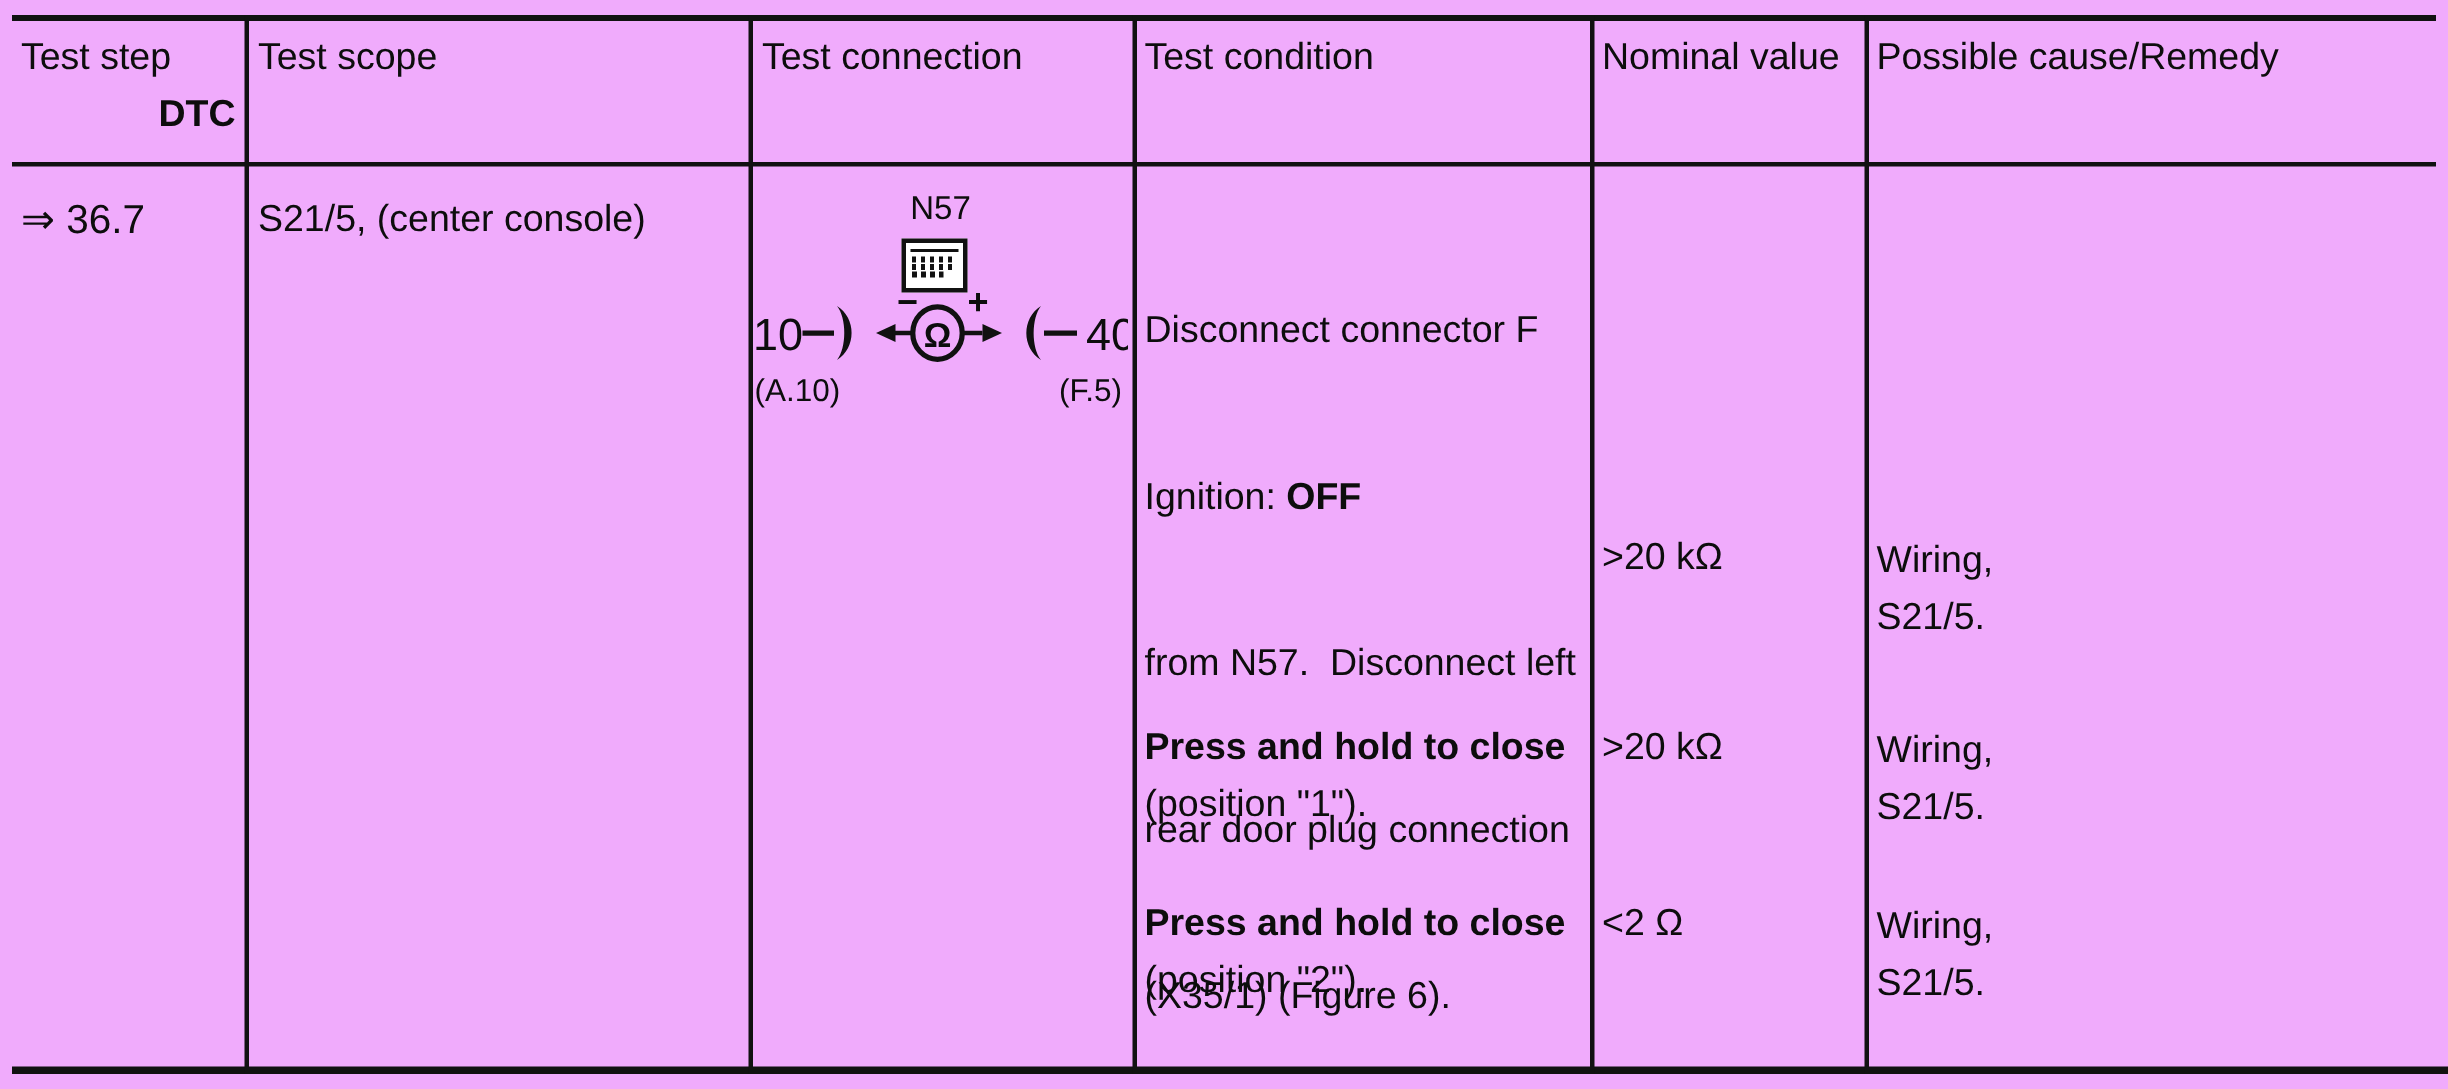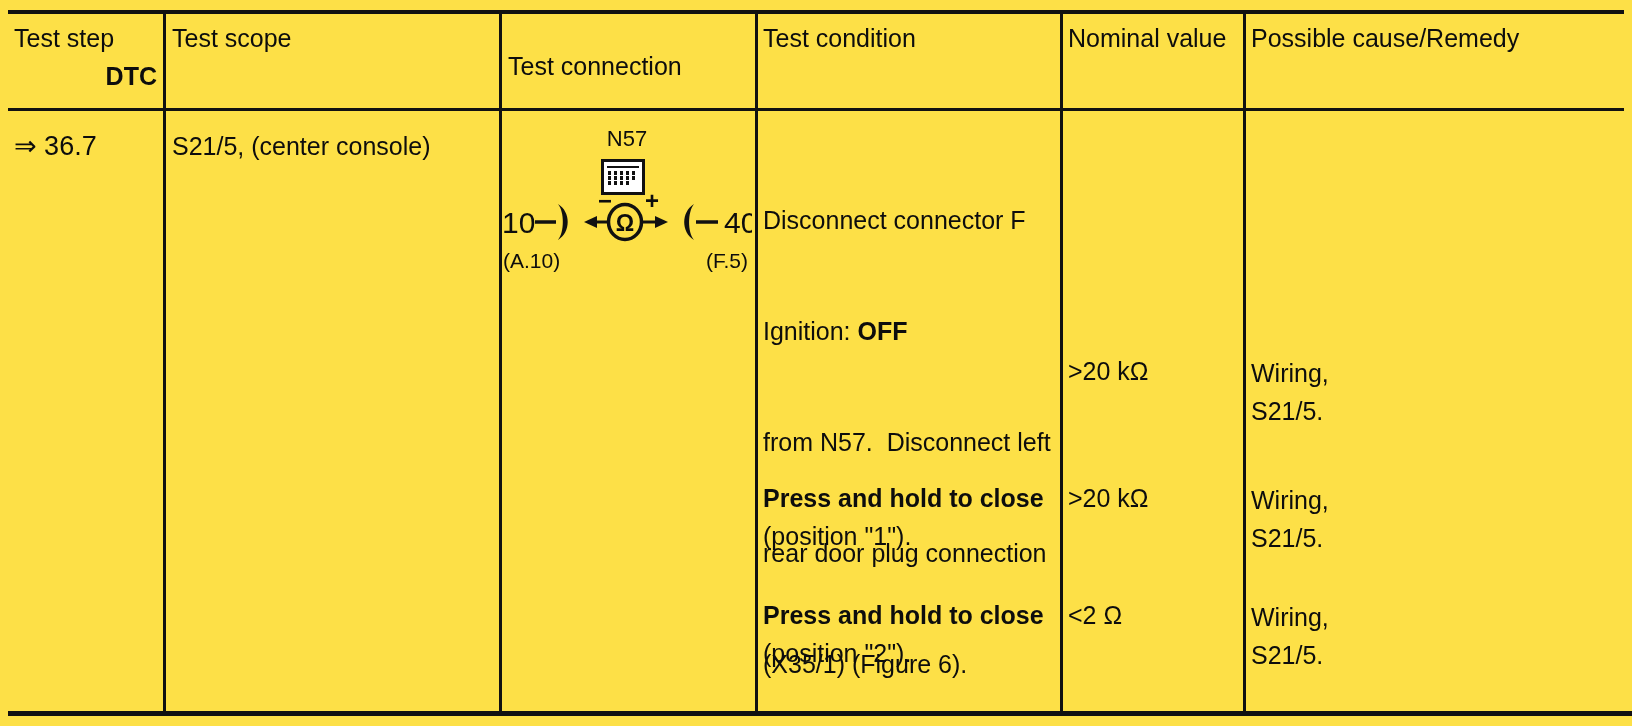--- a/index.html
+++ b/index.html
@@ -1,19 +1,19 @@
 <!DOCTYPE html>
 <html><head>
 <meta charset="utf-8">
 <style>
   html,body{margin:0;padding:0;background:#e8e8e8;}
   .page{
     position:relative;
     width:1632px;height:726px;
-    background:#fde047;
+    background:#f0abfc;
     font-family:"Liberation Sans", sans-serif;
     color:#0d0d0d;
     overflow:hidden;
   }
   .hline,.vline{position:absolute;background:#111;}
   .t{position:absolute;font-size:25px;line-height:30px;white-space:pre;}
   .bold{font-weight:bold;}
   .hdr{position:absolute;font-size:25px;line-height:29px;white-space:pre;}
   .cond-intro{position:absolute;left:763px;top:128px;font-size:25px;line-height:37px;white-space:pre;}
   .cond-intro div{white-space:pre;}
@@ -35,21 +35,21 @@
   <div class="hline" style="left:8px;top:711px;width:1624px;height:5px;"></div>
   <div class="vline" style="left:163px;top:10px;width:3px;height:706px;"></div>
   <div class="vline" style="left:499px;top:10px;width:3px;height:706px;"></div>
   <div class="vline" style="left:755px;top:10px;width:3px;height:706px;"></div>
   <div class="vline" style="left:1060px;top:10px;width:3px;height:706px;"></div>
   <div class="vline" style="left:1243px;top:10px;width:3px;height:706px;"></div>
 
   <div class="hdr" style="left:14px;top:24px;">Test step</div>
   <div class="hdr bold" style="left:14px;top:62px;width:143px;text-align:right;">DTC</div>
   <div class="hdr" style="left:172px;top:24px;">Test scope</div>
-  <div class="hdr" style="left:508px;top:24px;margin-top:28px;">Test connection</div>
+  <div class="hdr" style="left:508px;top:24px;">Test connection</div>
   <div class="hdr" style="left:763px;top:24px;">Test condition</div>
   <div class="hdr" style="left:1068px;top:24px;text-align:center;">Nominal value</div>
   <div class="hdr" style="left:1251px;top:24px;">Possible cause/Remedy</div>
 
   <div class="t" style="left:14px;top:131px;font-size:27px;">⇒ 36.7</div>
 
   <div class="t" style="left:172px;top:131px;">S21/5, (center console)</div>
 
   <div class="n57">N57</div>
 

